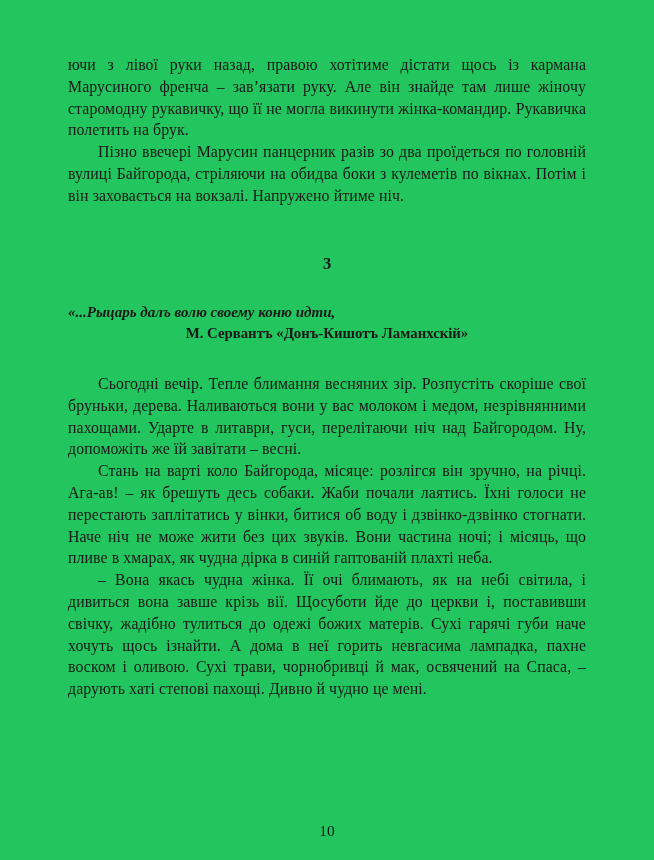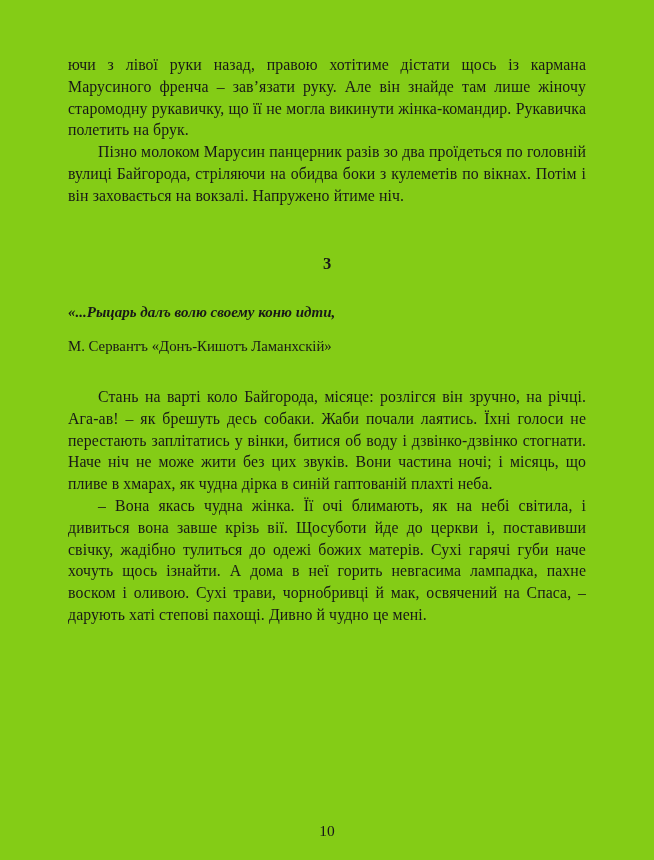--- a/index.html
+++ b/index.html
@@ -13,21 +13,21 @@
     color: #181818;
     font-family: "Liberation Serif", "DejaVu Serif", serif;
     overflow: hidden;
   }
   .page {
     position: relative;
     width: 654px;
     height: 860px;
     box-sizing: border-box;
     padding: 54px 68px 0 68px;
-    background: #84cc16;
+    background: #22c55e;
   }
   .para {
     margin: 0;
     font-size: 15.8px;
     line-height: 21.8px;
     text-align: justify;
     letter-spacing: 0.1px;
   }
   .para.indent {
     text-indent: 30px;
@@ -42,26 +42,25 @@
   .epigraph {
     margin: 0;
   }
   .epigraph-line {
     font-style: italic;
     font-weight: bold;
     font-size: 15px;
     line-height: 22.5px;
   }
   .attribution {
-    text-align: left;
+    text-align: center;
     font-size: 14.8px;
     line-height: 20px;
-    margin-top: 13px;
     font-style: normal;
-    font-weight: normal;
+    font-weight: bold;
   }
   .body-block {
     margin-top: 30px;
   }
   .page-number {
     position: absolute;
     bottom: 20px;
     left: 0;
     width: 100%;
     text-align: center;
@@ -69,30 +68,31 @@
     color: #181818;
   }
 </style>
 </head>
 <body>
 
 <div class="page">
 
   <section class="top-block">
     <p class="para">ючи з лівої руки назад, правою хотітиме дістати щось із кармана Марусиного френча – зав’язати руку. Але він знайде там лише жіночу старомодну рукавичку, що її не могла викинути жінка-командир. Рукавичка полетить на брук.</p>
-    <p class="para indent">Пізно молоком Марусин панцерник разів зо два проїдеться по головній вулиці Байгорода, стріляючи на обидва боки з кулеметів по вікнах. Потім і він заховається на вокзалі. Напружено йтиме ніч.</p>
+    <p class="para indent">Пізно ввечері Марусин панцерник разів зо два проїдеться по головній вулиці Байгорода, стріляючи на обидва боки з кулеметів по вікнах. Потім і він заховається на вокзалі. Напружено йтиме ніч.</p>
   </section>
 
   <div class="chapter-number">3</div>
 
   <div class="epigraph">
     <div class="epigraph-line">«...Рыцарь далъ волю своему коню идти,</div>
     <div class="attribution">М. Сервантъ «Донъ-Кишотъ Ламанхскій»</div>
   </div>
 
   <section class="body-block">
+    <p class="para indent">Сьогодні вечір. Тепле блимання весняних зір. Розпустіть скоріше свої бруньки, дерева. Наливаються вони у вас молоком і медом, незрівнянними пахощами. Ударте в литаври, гуси, перелітаючи ніч над Байгородом. Ну, допоможіть же їй завітати – весні.</p>
     <p class="para indent">Стань на варті коло Байгорода, місяце: розлігся він зручно, на річці. Ага-ав! – як брешуть десь собаки. Жаби почали лаятись. Їхні голоси не перестають заплітатись у вінки, битися об воду і дзвінко-дзвінко стогнати. Наче ніч не може жити без цих звуків. Вони частина ночі; і місяць, що пливе в хмарах, як чудна дірка в синій гаптованій плахті неба.</p>
     <p class="para indent">– Вона якась чудна жінка. Її очі блимають, як на небі світила, і дивиться вона завше крізь вії. Щосуботи йде до церкви і, поставивши свічку, жадібно тулиться до одежі божих матерів. Сухі гарячі губи наче хочуть щось ізнайти. А дома в неї горить невгасима лампадка, пахне воском і оливою. Сухі трави, чорнобривці й мак, освячений на Спаса, – дарують хаті степові пахощі. Дивно й чудно це мені.</p>
   </section>
 
   <div class="page-number">10</div>
 
 </div>
 
 </body></html>

